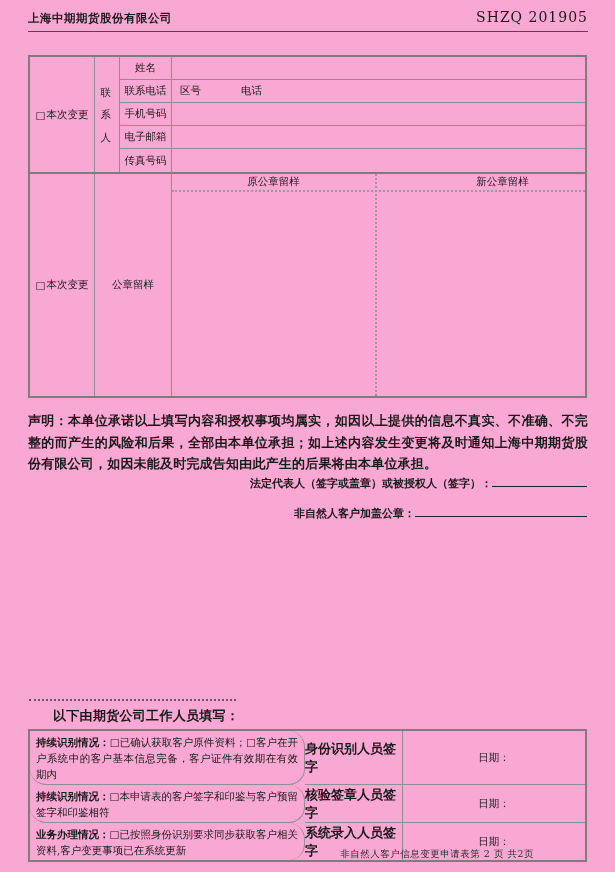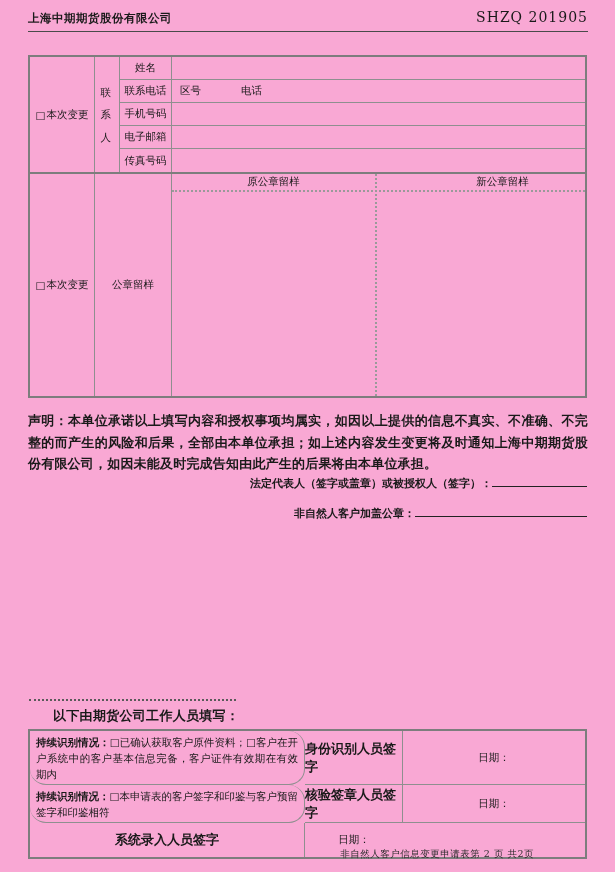--- a/index.html
+++ b/index.html
@@ -169,20 +169,23 @@
       </div>
       <div class="cell c-center st-signer">身份识别人员签字</div>
       <div class="cell c-center st-date no-br">日期：</div>
 
       <div class="cell st-desc">
         <span class="st-cat">持续识别情况：</span><span>□本申请表的客户签字和印鉴与客户预留签字和印鉴相符</span>
       </div>
       <div class="cell c-center st-signer">核验签章人员签字</div>
       <div class="cell c-center st-date no-br">日期：</div>
 
+      <div class="cell st-desc no-bb">
+        <span class="st-cat">业务办理情况：</span><span>□已按照身份识别要求同步获取客户相关资料,客户变更事项已在系统更新</span>
+      </div>
       <div class="cell c-center st-signer no-bb">系统录入人员签字</div>
       <div class="cell c-center st-date no-br no-bb">日期：</div>
     </div>
   </div>
 
   <div class="footer">
     <span>非自然人客户信息变更申请表</span>
     <span>第 2 页 共2页</span>
   </div>
 

